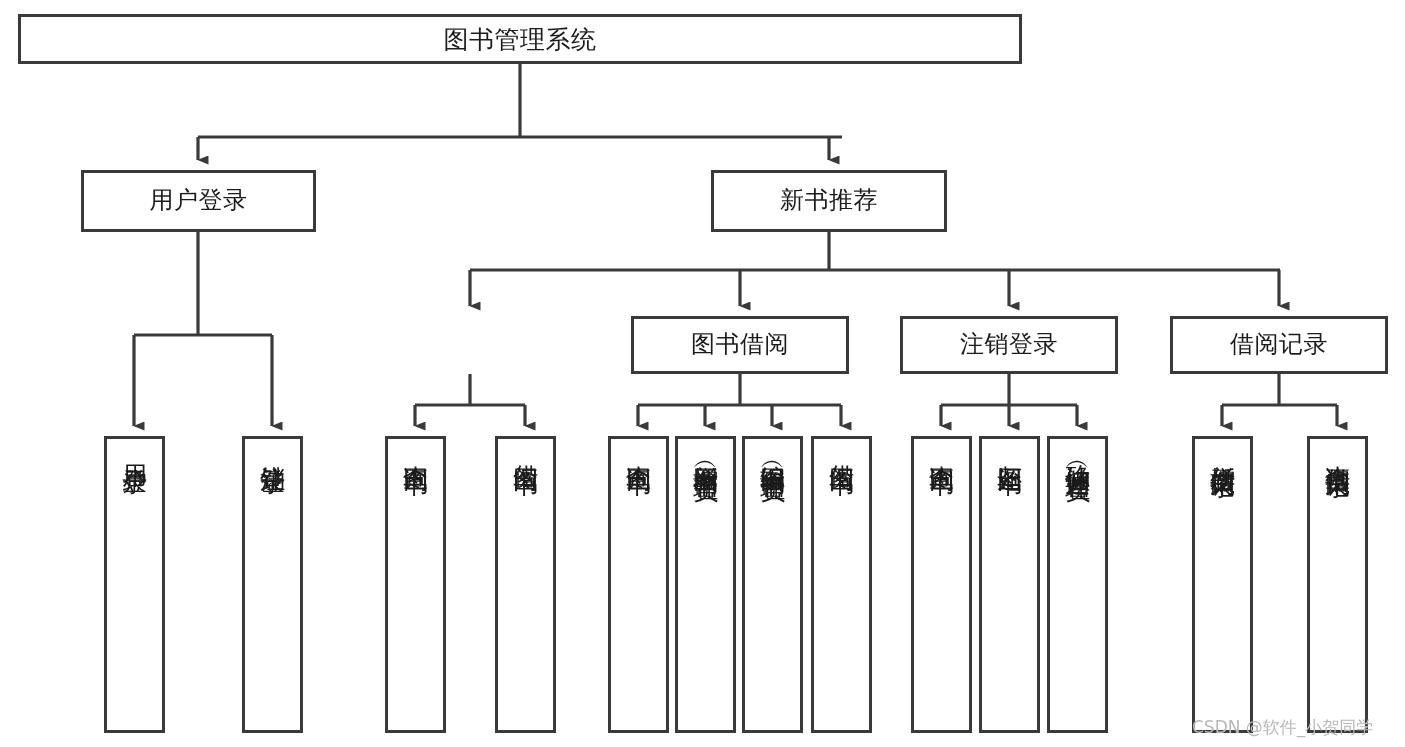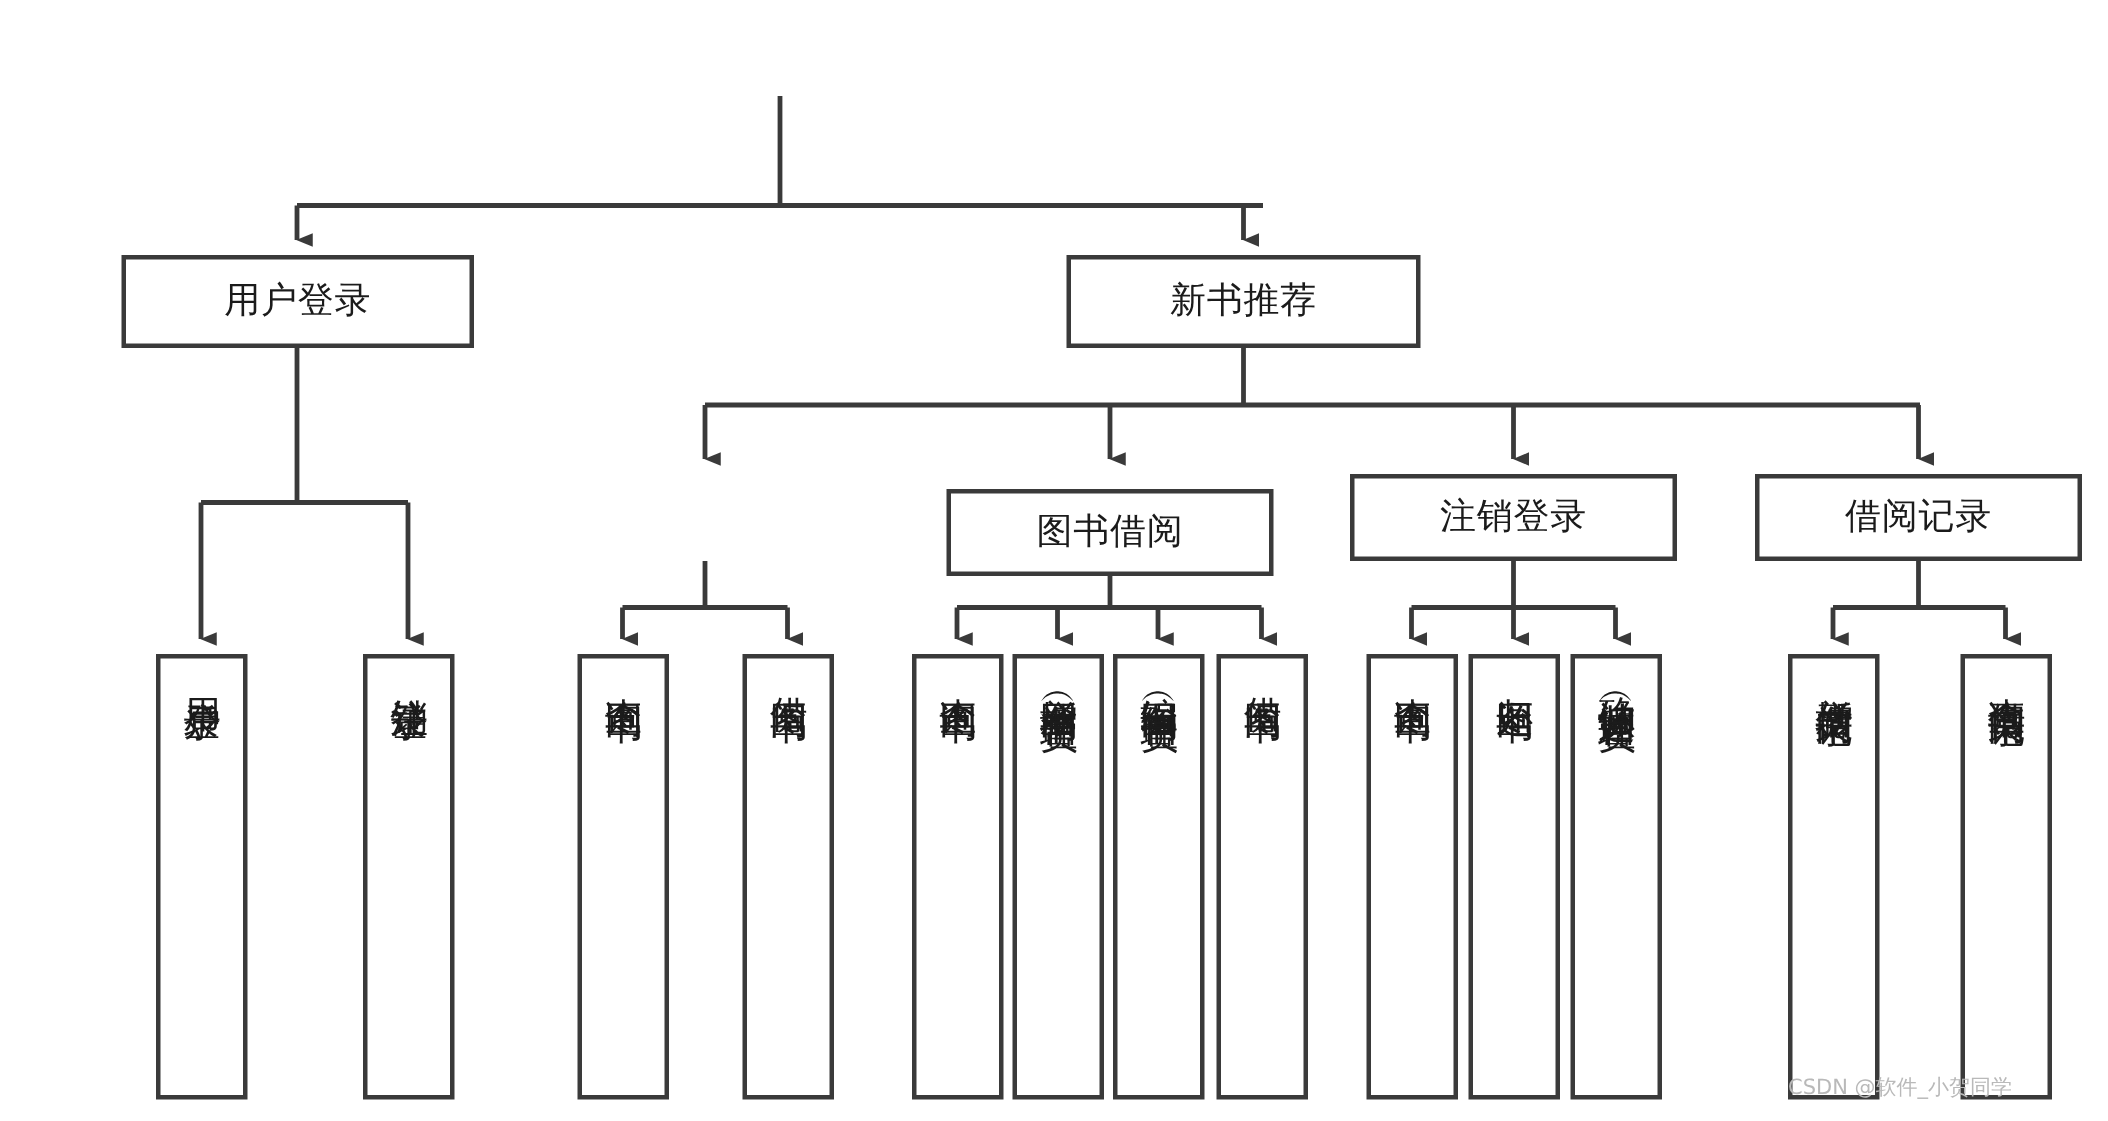--- a/index.html
+++ b/index.html
@@ -62,21 +62,21 @@
     font-size: 25px;
     line-height: 1.02;
     letter-spacing: 2px;
     white-space: nowrap;
     -webkit-text-orientation: upright;
   }
   #watermark {
     position: absolute;
     left: 1192px;
     top: 716px;
-    font-size: 14px;
+    font-size: 17px;
     color: #b9b9b9;
     white-space: nowrap;
     z-index: 5;
     font-family: "DejaVu Sans", "Liberation Sans", sans-serif;
   }
 </style>
 </head>
 <body>
 
 <div id="diagram-root">
@@ -124,31 +124,34 @@
       <path d="M1009,405 L1009,426" marker-end="url(#arrowhead)"></path>
       <path d="M1077,405 L1077,426" marker-end="url(#arrowhead)"></path>
 
       <path d="M1279,374 L1279,405"></path>
       <path d="M1222,405 L1337,405"></path>
       <path d="M1222,405 L1222,426" marker-end="url(#arrowhead)"></path>
       <path d="M1337,405 L1337,426" marker-end="url(#arrowhead)"></path>
     </g>
   </svg>
 
+  <div class="node horiz" id="node-root" style="left:18px; top:14px; width:1004px; height:50px;">
+    <span class="label">图书管理系统</span>
+  </div>
 
   <div class="node horiz" id="node-user-login" style="left:81px; top:170px; width:235px; height:62px;">
     <span class="label">用户登录</span>
   </div>
 
   <div class="node horiz" id="node-book-manage" style="left:711px; top:170px; width:236px; height:62px;">
     <span class="label">新书推荐</span>
   </div>
 
 
-  <div class="node horiz" id="node-book-borrow" style="left:631px; top:326px; width:218px; height:58px;">
+  <div class="node horiz" id="node-book-borrow" style="left:631px; top:316px; width:218px; height:58px;">
     <span class="label">图书借阅</span>
   </div>
 
   <div class="node horiz" id="node-current-borrow" style="left:900px; top:316px; width:218px; height:58px;">
     <span class="label">注销登录</span>
   </div>
 
   <div class="node horiz" id="node-borrow-record" style="left:1170px; top:316px; width:218px; height:58px;">
     <span class="label">借阅记录</span>
   </div>

